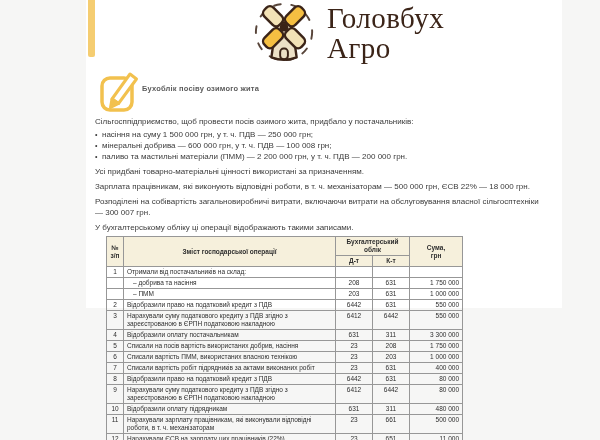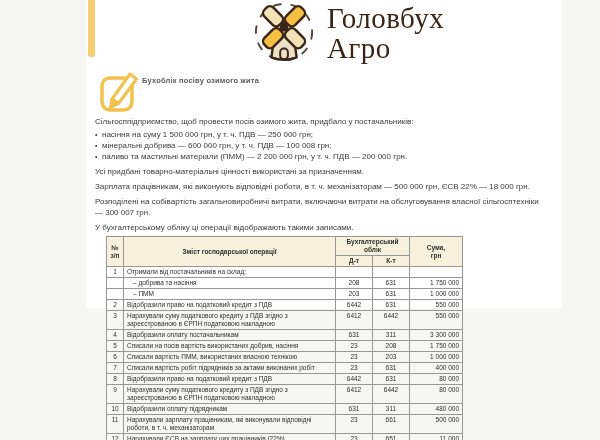--- a/index.html
+++ b/index.html
@@ -21,21 +21,21 @@
   .brand{position:absolute;left:166px;top:3px;display:flex;align-items:flex-start;gap:9px;text-decoration:none;}
   .brand-text{
     font-family:"Liberation Serif", serif;
     color:var(--brand-brown,#3b2418);
     font-size:29px;line-height:30px;letter-spacing:.5px;
   }
   
   .edit-badge{position:absolute;left:13px;top:64px;}
   
   .doc-title{
-    position:absolute;left:56px;top:76px;
+    position:absolute;left:56px;top:84px;
     font-size:7.5px;font-weight:700;color:#5b5b5b;letter-spacing:.2px;
   }
   
   .content{
     position:absolute;left:9px;top:112px;width:452px;
     font-size:8px;line-height:11px;color:#3a3a3a;
   }
   .content p{margin:4px 0 2px 0;}
   .content ul{margin:0 0 2px 0;padding:0;list-style:none;}
   .content li{padding-left:7px;position:relative;}

